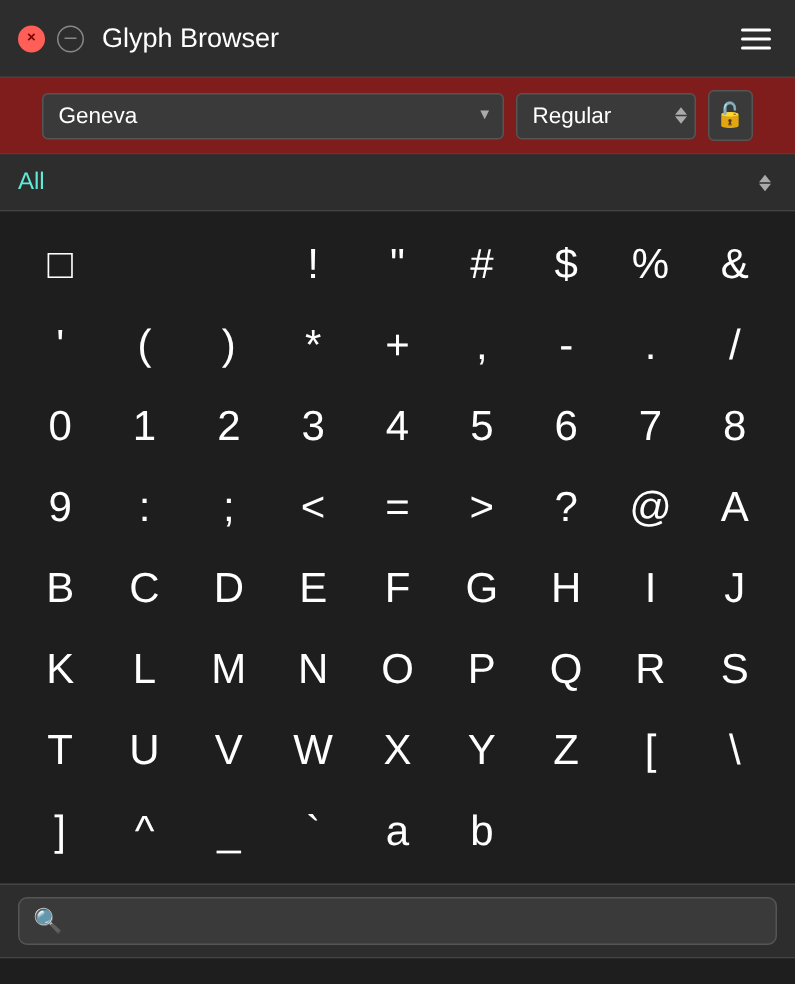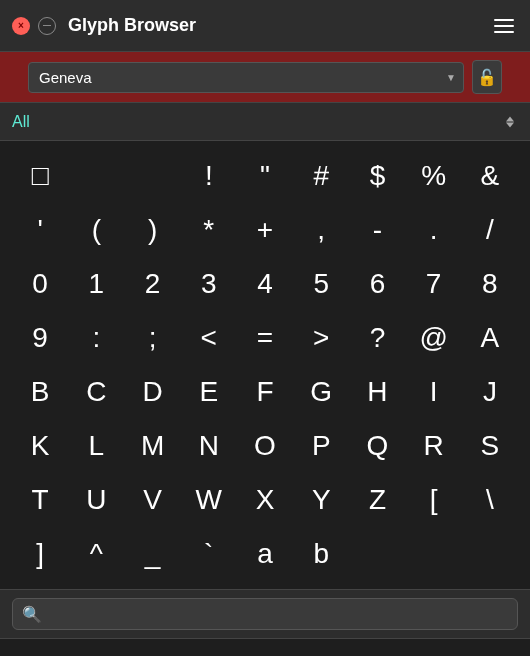--- a/index.html
+++ b/index.html
@@ -60,21 +60,21 @@
     .minimize-btn::after {
       content: '';
       width: 8px;
       height: 1.5px;
       background: #888;
     }
 
     .title-bar-title {
       flex: 1;
       font-size: 18px;
-      font-weight: 700;
+      font-weight: 400;
       color: #ffffff;
     }
 
     .hamburger-btn {
       background: none;
       border: none;
       cursor: pointer;
       display: flex;
       flex-direction: column;
       gap: 4px;
@@ -342,20 +342,32 @@
 
   <div class="font-controls">
     <div class="font-select-wrapper">
       <select class="font-select">
         <option>Geneva</option>
         <option>Arial</option>
         <option>Helvetica</option>
         <option>Times New Roman</option>
       </select>
       <span class="select-arrow">▼</span>
+    </div>
+    <div class="style-select-wrapper">
+      <select class="style-select">
+        <option>Regular</option>
+        <option>Bold</option>
+        <option>Italic</option>
+        <option>Bold Italic</option>
+      </select>
+      <div class="style-arrows">
+        <span class="up"></span>
+        <span class="down"></span>
+      </div>
     </div>
     <button class="lock-btn">
       <span>🔓</span>
     </button>
   </div>
 
   <div class="category-row">
     <div class="category-select-wrapper">
       <select class="category-select">
         <option>All</option>

